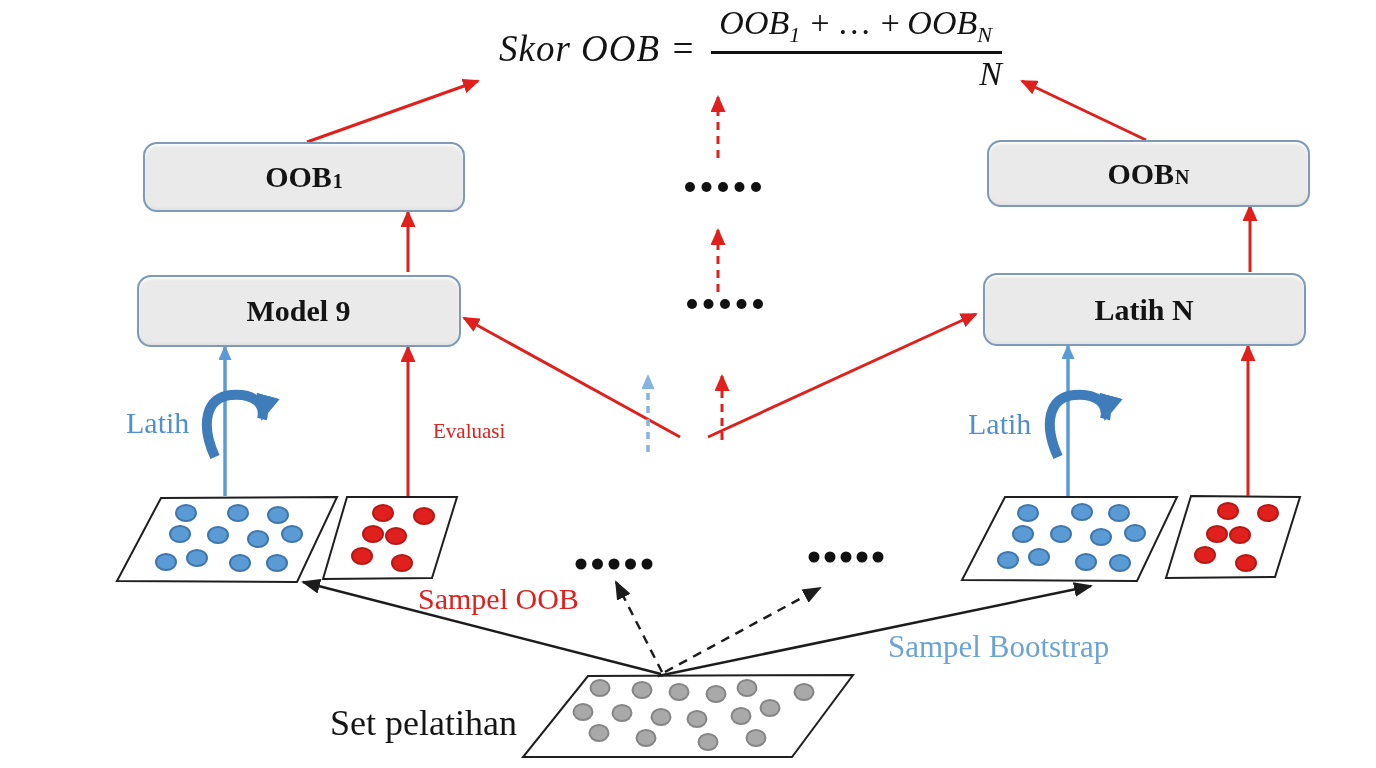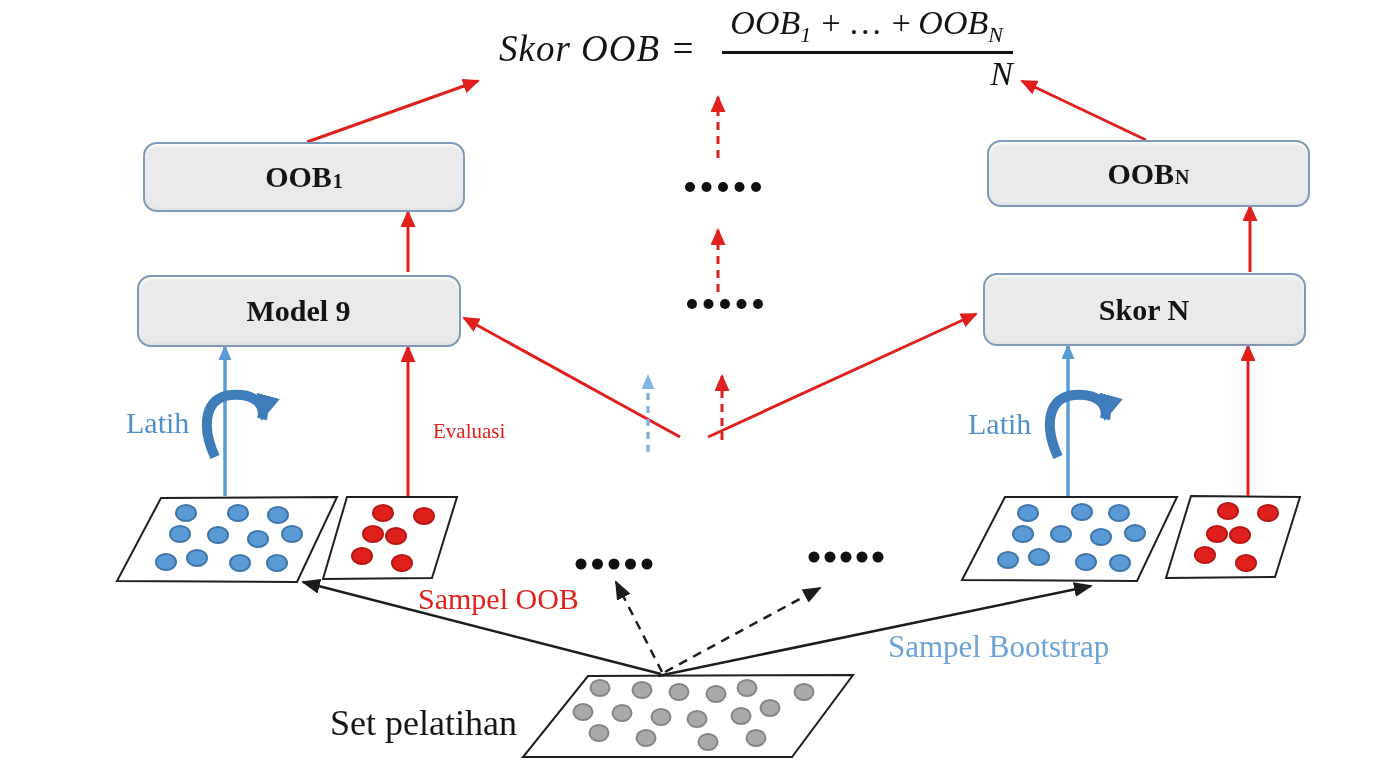--- a/index.html
+++ b/index.html
@@ -6,21 +6,21 @@
   .stage{position:relative;width:1376px;height:768px;background:#ffffff;overflow:hidden;
          font-family:"Liberation Serif",serif;}
   .stage svg{position:absolute;left:0;top:0;}
 
   .nodebox{position:absolute;display:flex;align-items:center;justify-content:center;
            background:var(--box-fill,#eaeaea);border:2px solid var(--box-border,#7e9ab8);
            border-radius:14px;font-weight:bold;font-size:30px;color:#141414;
            box-shadow:inset 0 2px 3px rgba(255,255,255,.9), inset 0 -2px 3px rgba(0,0,0,.04);}
   .nodebox sub{font-size:20px;font-weight:bold;transform:translateY(4px);margin-left:1px;}
 
-  .formula{position:absolute;left:499px;top:4px;display:flex;align-items:center;gap:26px;
+  .formula{position:absolute;left:499px;top:4px;display:flex;align-items:center;gap:15px;
            font-style:italic;color:var(--formula-black,#131313);}
   .formula .lhs{font-size:37px;white-space:nowrap;letter-spacing:1px;}
   .frac{display:inline-flex;flex-direction:column;align-items:flex-end;font-size:34px;}
   .frac .num{border-bottom:3px solid var(--formula-black,#131313);padding:0 8px 3px;white-space:nowrap;}
   .frac .den{padding-top:1px;}
   .formula sub{font-size:22px;transform:translateY(4px);margin-right:2px;}
   .formula .mid{margin:0 6px;}
 
   .lbl{position:absolute;font-weight:normal;white-space:nowrap;}
   .lbl-red{color:var(--red,#e0201d);}
@@ -162,21 +162,21 @@
   </div>
   <div class="nodebox" style="left:137px;top:275px;width:320px;height:68px">
     <span>Model 9</span>
       <sub></sub>
   </div>
   <div class="nodebox" style="left:987px;top:140px;width:319px;height:63px">
     <span>OOB</span>
       <sub>N</sub>
   </div>
   <div class="nodebox" style="left:983px;top:273px;width:319px;height:69px">
-    <span>Skor N</span>
+    <span>Latih N</span>
       <sub></sub>
   </div>
 
   <div class="lbl lbl-blue" style="left:126px;top:406px;font-size:30px">Latih</div>
   <div class="lbl lbl-blue" style="left:968px;top:407px;font-size:30px">Latih</div>
   <div class="lbl lbl-red" style="left:433px;top:419px;font-size:21px">Evaluasi</div>
   <div class="lbl lbl-bootstrap" style="left:888px;top:629px;font-size:31px">Sampel Bootstrap</div>
   <div class="lbl lbl-red" style="left:418px;top:582px;font-size:30px">Sampel OOB</div>
   <div class="lbl lbl-black" style="left:330px;top:702px;font-size:36px">Set pelatihan</div>
 

